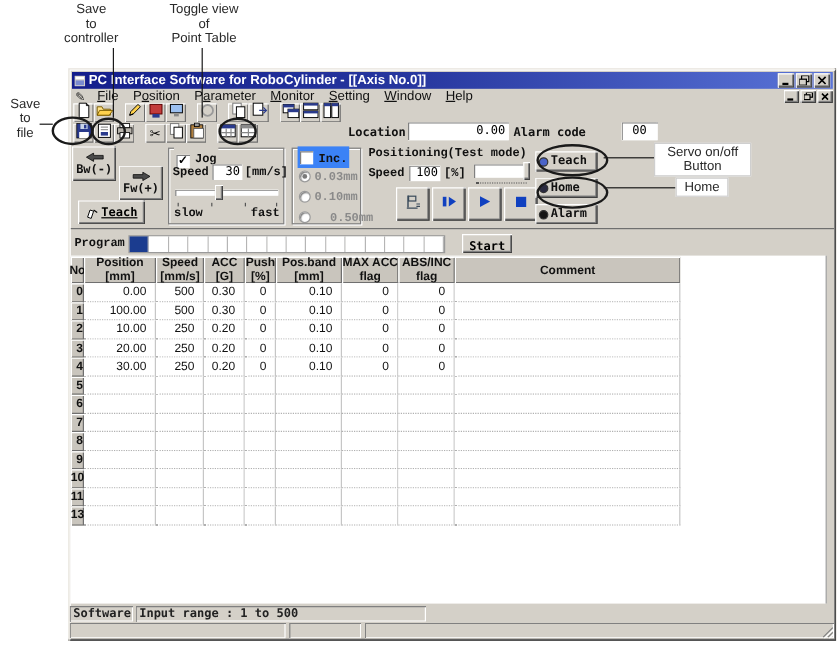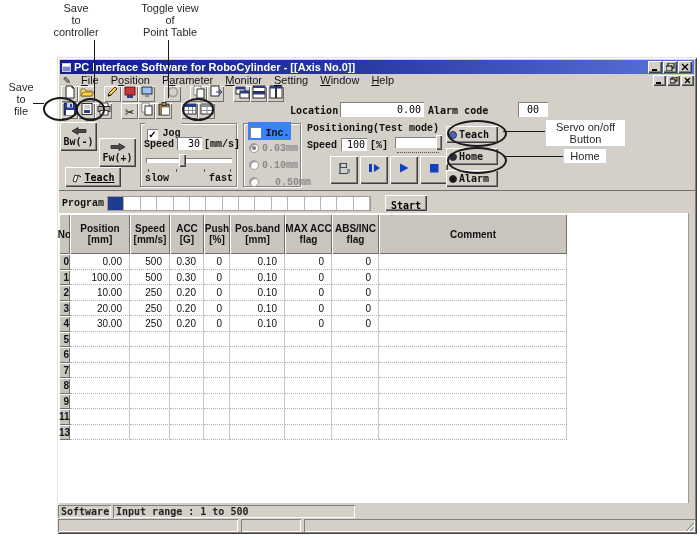--- a/index.html
+++ b/index.html
@@ -430,21 +430,21 @@
       <div class="pcell"></div>
       <div class="pcell"></div>
       <div class="pcell"></div>
     </div>
   <div class="abs btn3d" style="left:328px;top:138px;width:42px;height:16px;">
     <span class="mono" style="font-size:10px;font-weight:bold;line-height:15px;">Start</span>
   </div>
 
   <div class="abs canvas" style="left:2px;top:156px;width:629px;height:290px;border-right:1px solid #9a9a9a;"></div>
   <div id="ptable" class="abs" style="left:2px;top:157px;">
-    <div id="thead" style="display:flex;height:40px;">
+    <div id="thead" style="display:flex;height:22px;">
         <div class="thead-cell" style="width: 11px;">
           <div>No</div>
         </div>
         <div class="thead-cell" style="width: 60px;">
           <div>Position</div>
           <div>[mm]</div>
         </div>
         <div class="thead-cell" style="width: 40px;">
           <div>Speed</div>
           <div>[mm/s]</div>
@@ -568,20 +568,31 @@
           <div class="tcell num" style="width: 40px;"></div>
           <div class="tcell num" style="width: 34px;"></div>
           <div class="tcell num" style="width: 26px;"></div>
           <div class="tcell num" style="width: 55px;"></div>
           <div class="tcell num" style="width: 47px;"></div>
           <div class="tcell num" style="width: 47px;"></div>
           <div class="tcell comment" style="width: 188px;"></div>
         </div>
         <div class="trow">
           <div class="rownum" style="width: 11px;">9</div>
+          <div class="tcell num" style="width: 60px;"></div>
+          <div class="tcell num" style="width: 40px;"></div>
+          <div class="tcell num" style="width: 34px;"></div>
+          <div class="tcell num" style="width: 26px;"></div>
+          <div class="tcell num" style="width: 55px;"></div>
+          <div class="tcell num" style="width: 47px;"></div>
+          <div class="tcell num" style="width: 47px;"></div>
+          <div class="tcell comment" style="width: 188px;"></div>
+        </div>
+        <div class="trow">
+          <div class="rownum" style="width: 11px;">10</div>
           <div class="tcell num" style="width: 60px;"></div>
           <div class="tcell num" style="width: 40px;"></div>
           <div class="tcell num" style="width: 34px;"></div>
           <div class="tcell num" style="width: 26px;"></div>
           <div class="tcell num" style="width: 55px;"></div>
           <div class="tcell num" style="width: 47px;"></div>
           <div class="tcell num" style="width: 47px;"></div>
           <div class="tcell comment" style="width: 188px;"></div>
         </div>
         <div class="trow">

